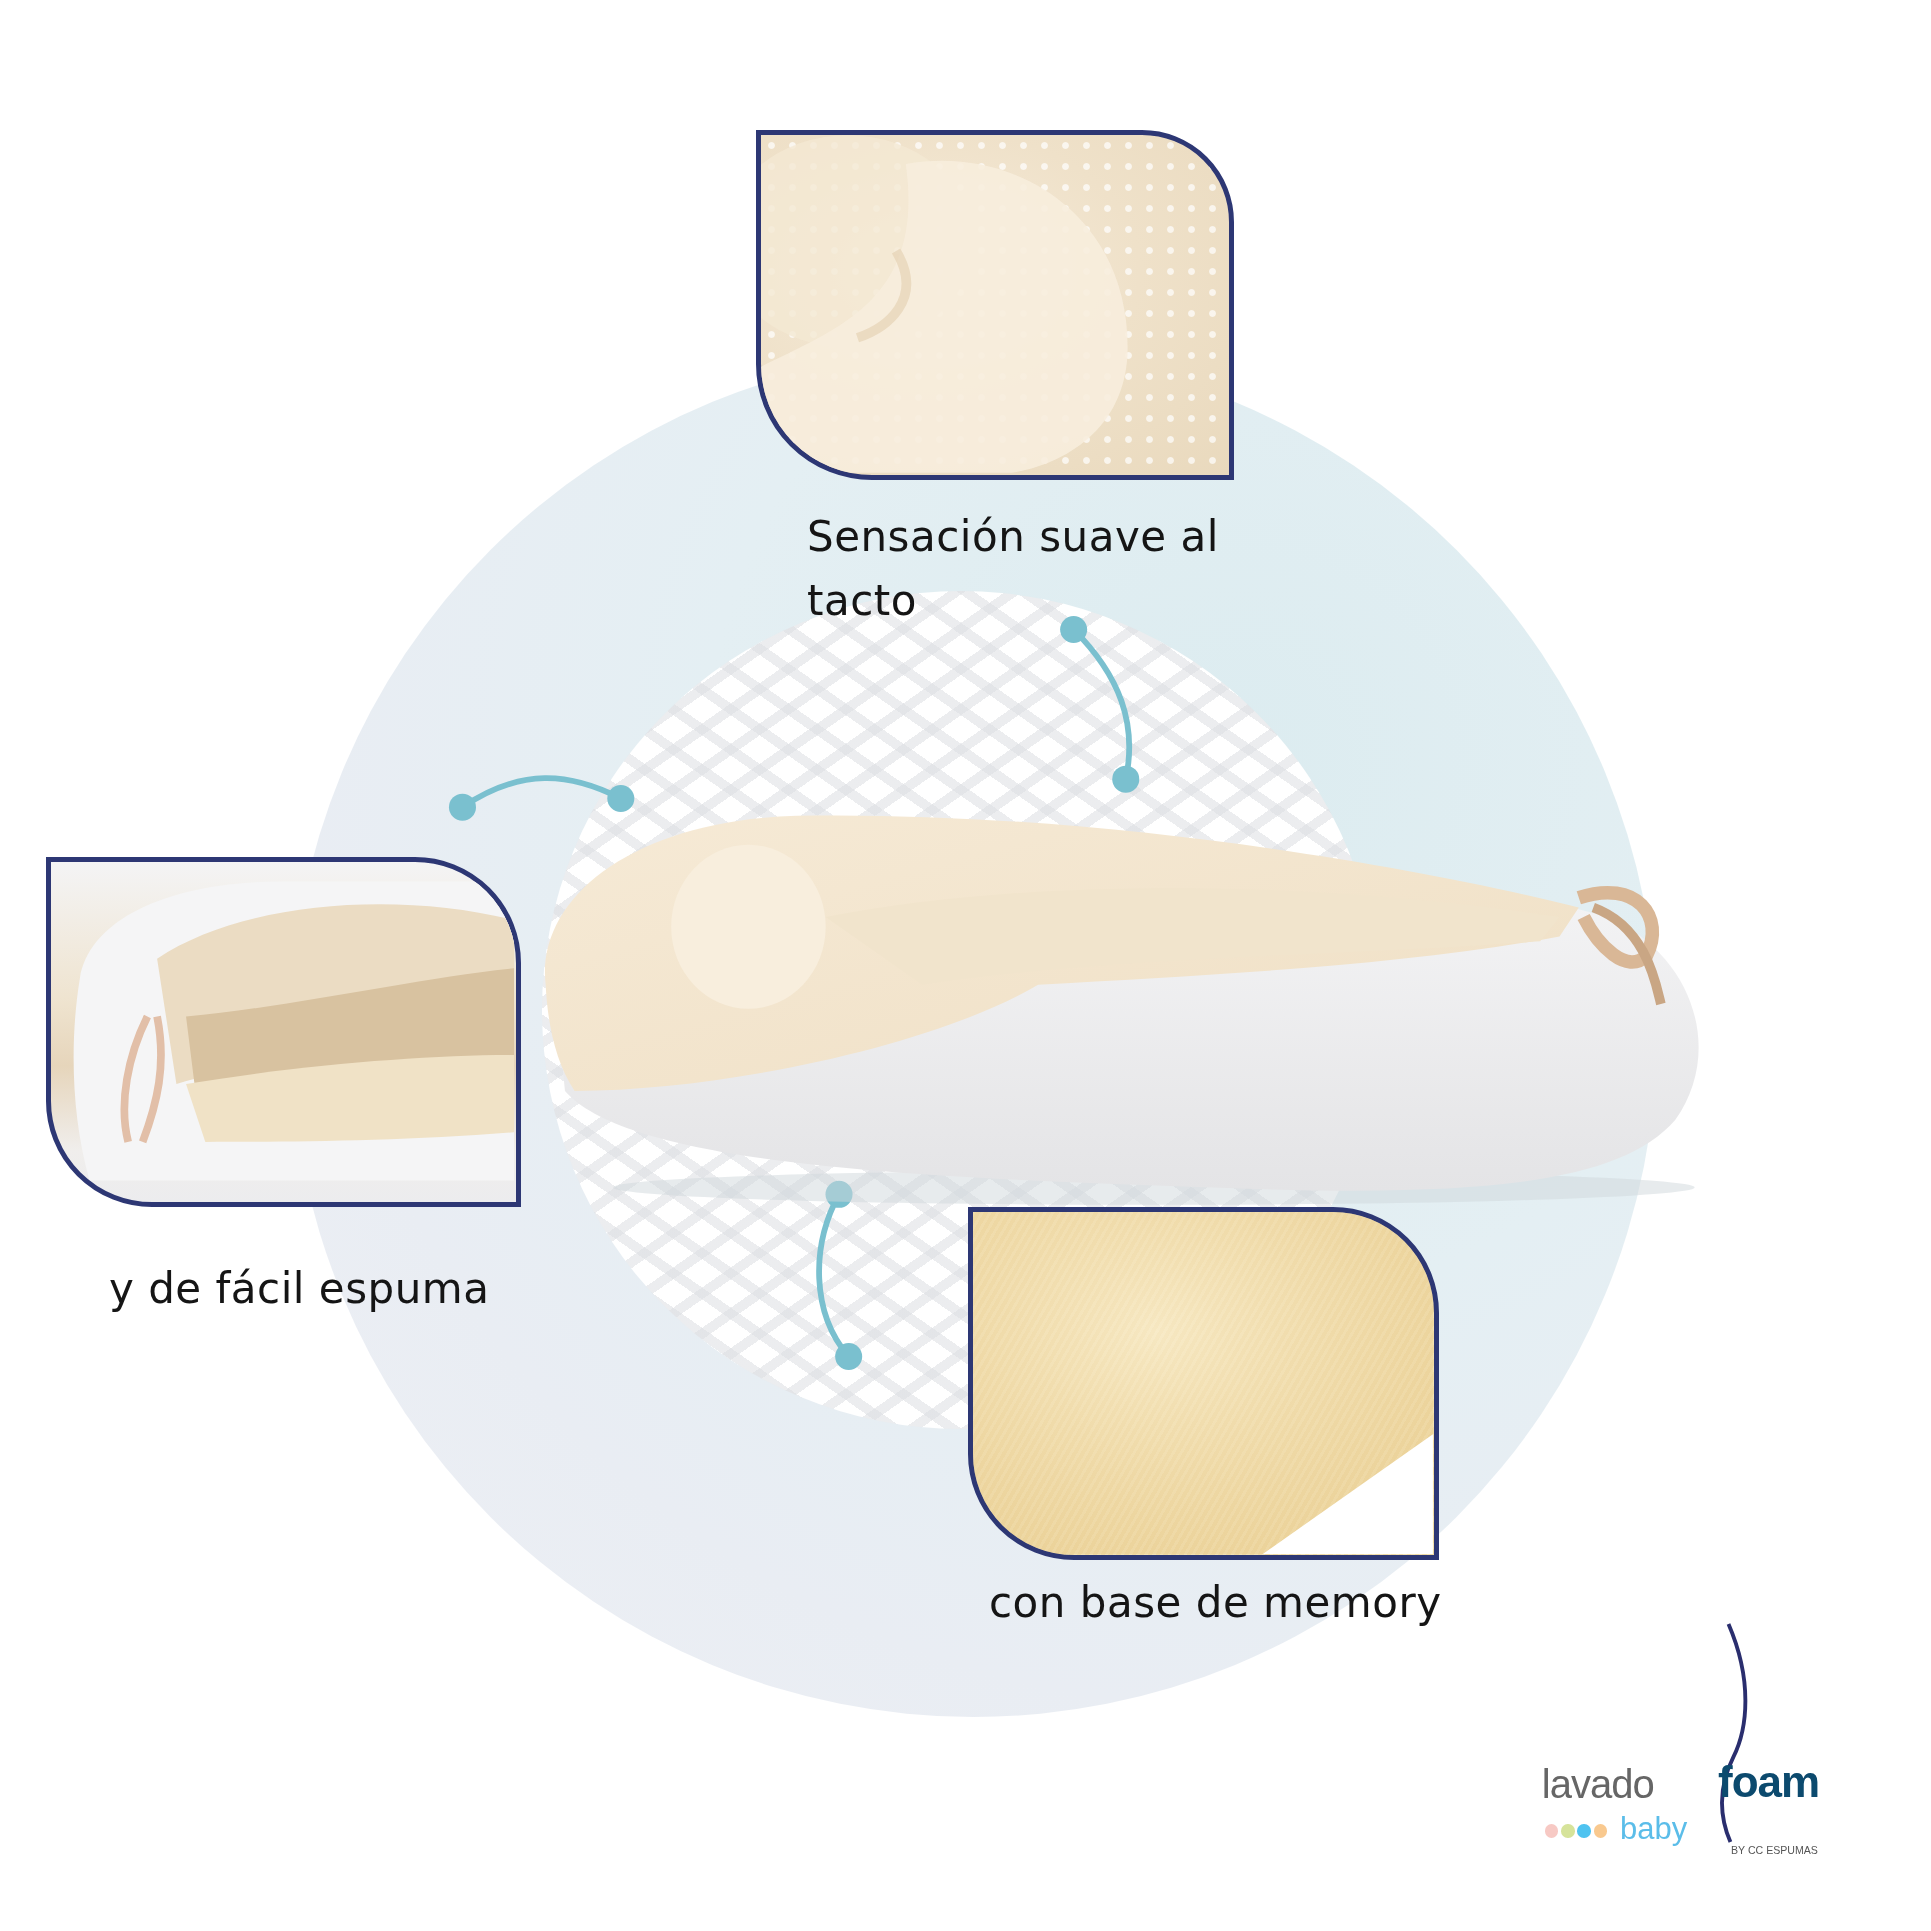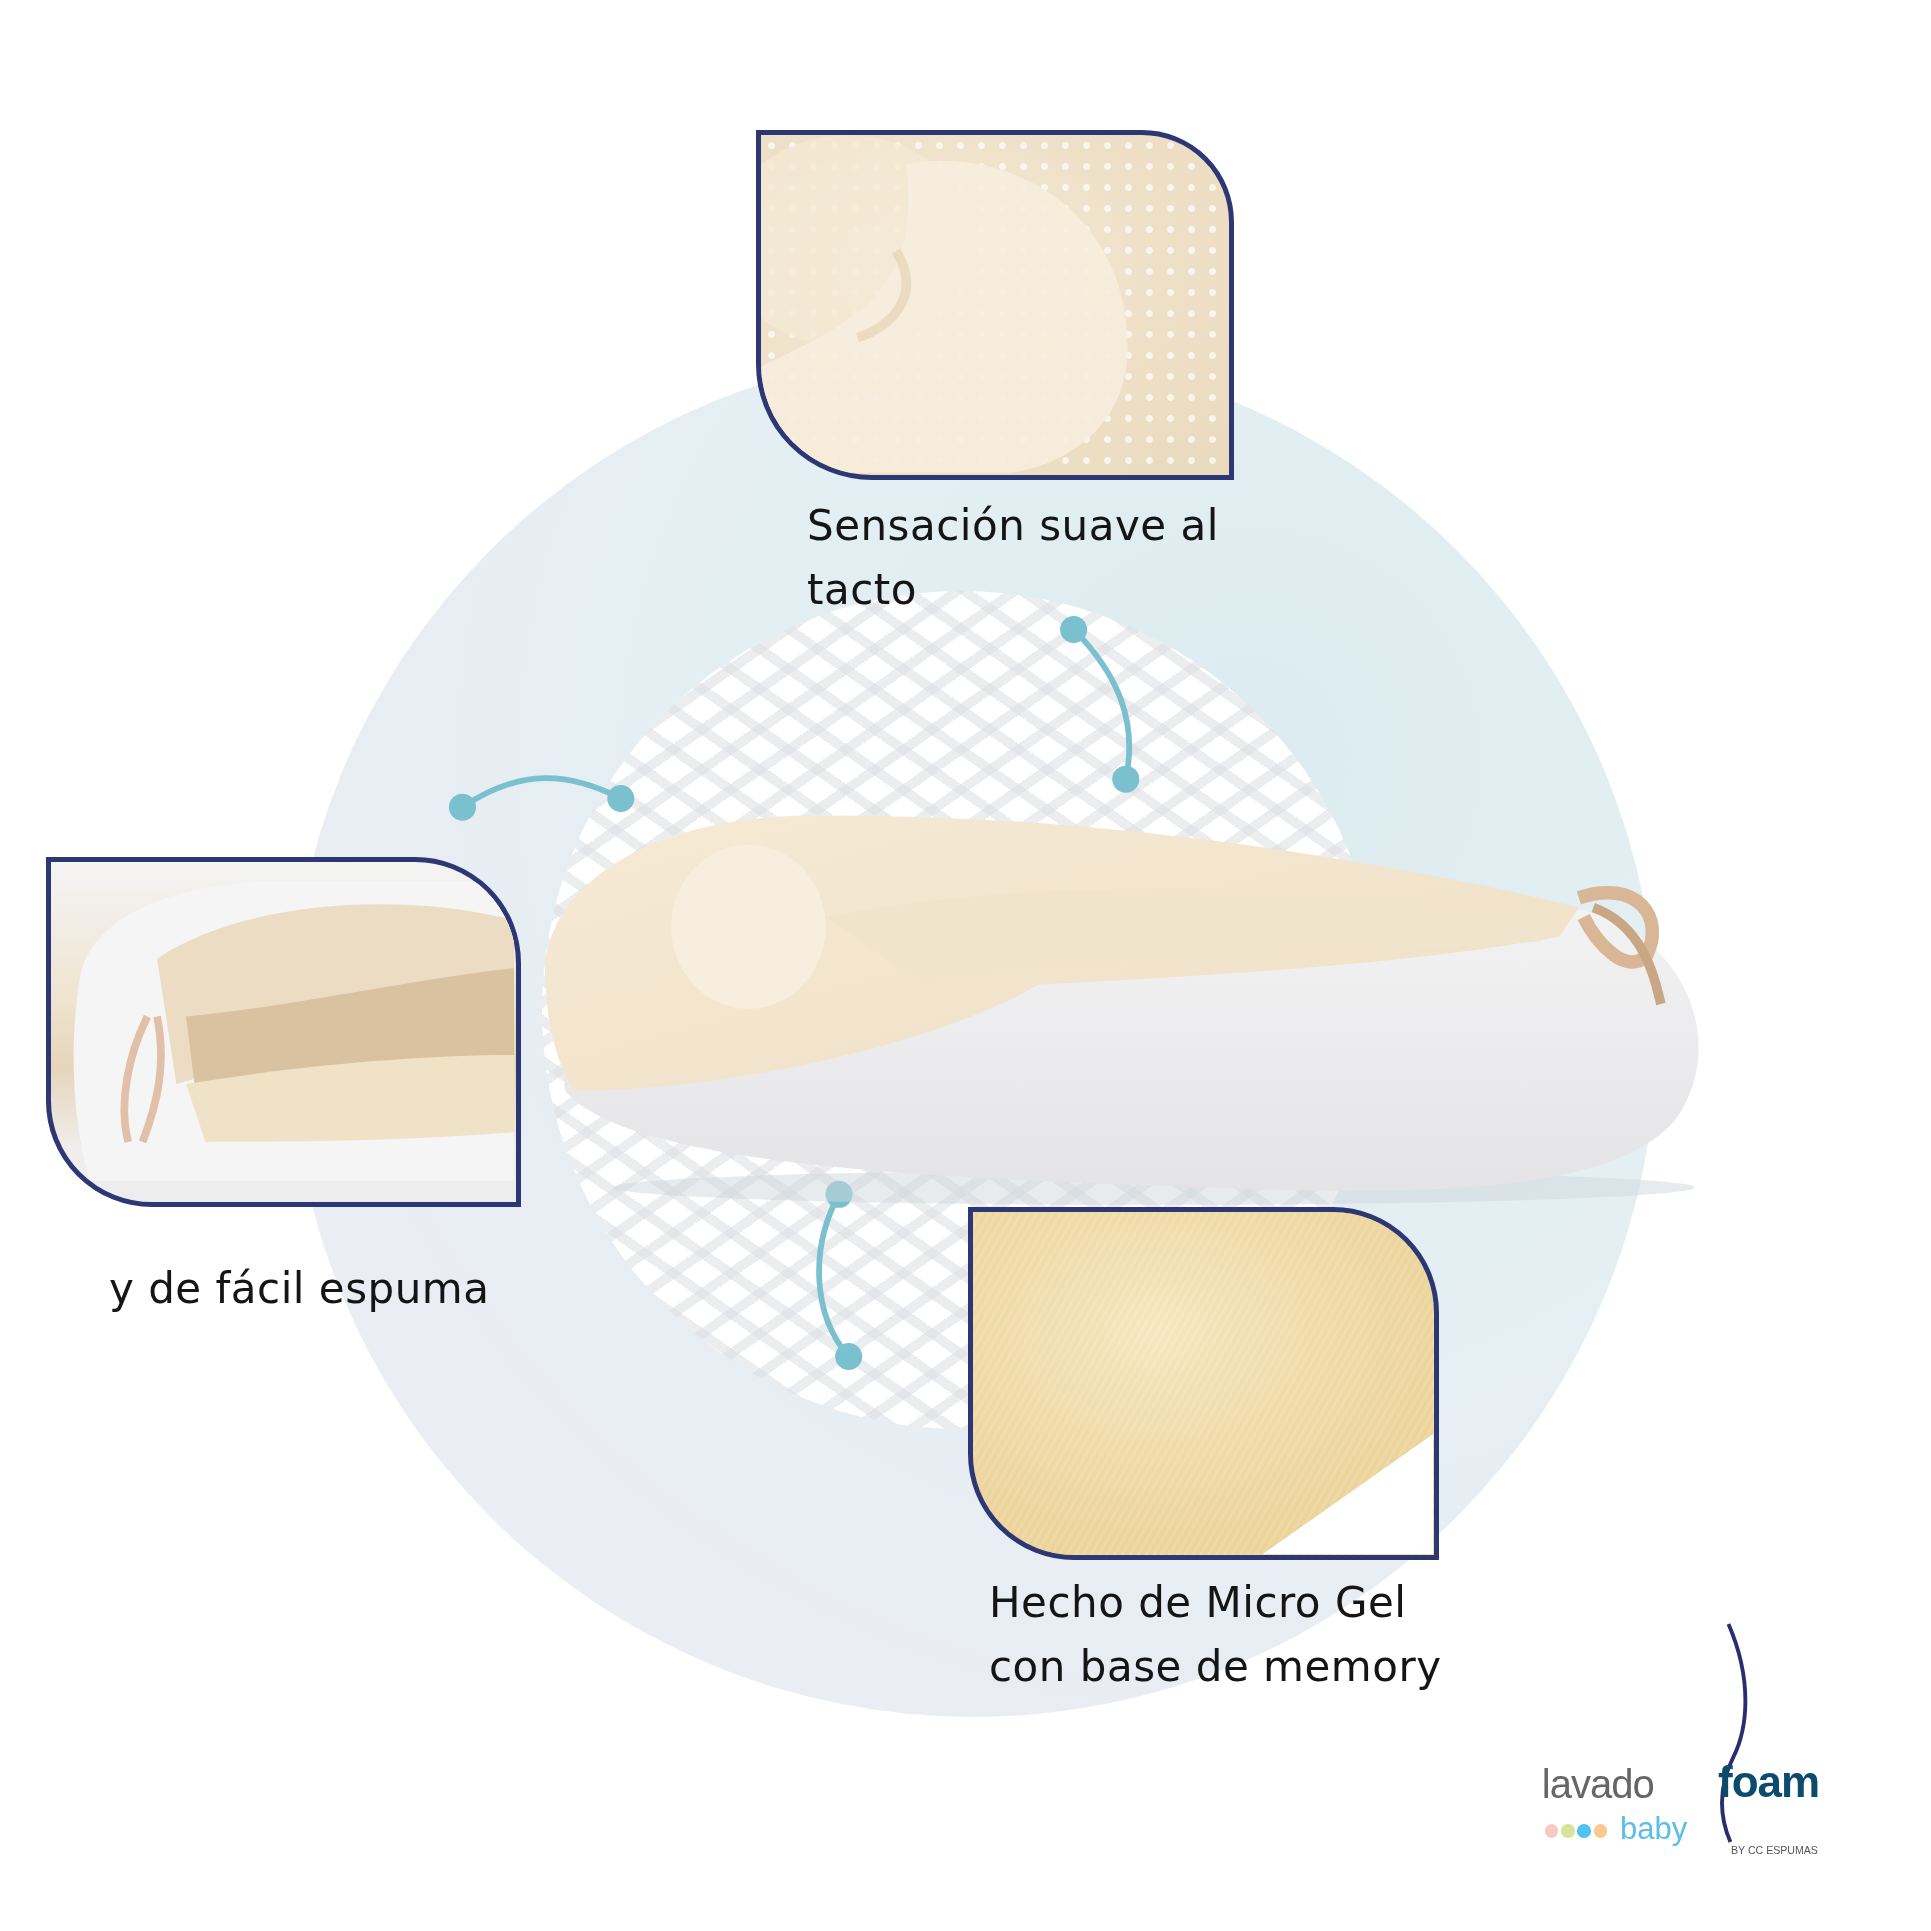--- a/index.html
+++ b/index.html
@@ -40,21 +40,21 @@
 <div class="abs inner-circle"></div>
 
 <div class="frame frame-top">
   <div class="texture-dots"></div>
   <svg class="abs" style="left:0;top:0" width="466" height="338" viewBox="0 0 483 350">
     <ellipse cx="90" cy="110" rx="130" ry="110" fill="#f4e8d3" opacity="0.8"></ellipse>
     <path d="M150 30 C260 10 380 80 380 220 C380 300 320 340 260 350 L0 350 L0 240 C80 200 170 170 150 30 Z" fill="#f7eddd" opacity="0.9"></path>
     <path d="M140 120 C170 170 130 200 100 210" stroke="#e2cfaf" stroke-width="10" fill="none" opacity="0.6"></path>
   </svg>
 </div>
-<div class="caption" style="left:807px;top:494px;">
+<div class="caption" style="left:807px;top:505px;">
   <span>Sensación suave al</span>
   <span>tacto</span>
 </div>
 
 <div class="frame frame-left">
   <svg class="abs" style="left:0;top:0" width="463" height="338" viewBox="0 0 480 350">
     <path d="M30 120 C40 60 120 20 240 20 L480 20 L480 330 L40 330 C20 260 20 180 30 120 Z" fill="#f5f5f6"></path>
     <path d="M110 100 C200 40 360 30 480 60 L480 190 C380 180 230 200 130 230 Z" fill="#ebdcc3"></path>
     <path d="M140 160 C250 150 380 120 480 110 L480 200 C370 210 250 220 150 240 Z" fill="#d8c2a0"></path>
     <path d="M140 230 C260 210 390 200 480 200 L480 280 C360 290 230 290 160 290 Z" fill="#f0e2c6"></path>
@@ -71,21 +71,20 @@
       <radialGradient id="gelShade" cx="40%" cy="35%" r="70%">
         <stop offset="0" stop-color="#fbf1d6" stop-opacity="0.6"></stop>
         <stop offset="1" stop-color="#e6c98c" stop-opacity="0.4"></stop>
       </radialGradient>
     </defs>
     <rect width="476" height="354" fill="url(#gelShade)"></rect>
     <path d="M300 354 L476 230 L476 354 Z" fill="#ffffff"></path>
   </svg>
 </div>
 <div class="caption" style="left:989px;top:1571px;">
-  <span>Hecho de Micro Gel</span>
   <span>con base de memory</span>
 </div>
 
 <svg class="abs" style="left:0;top:0;pointer-events:none" width="1931" height="1931" viewBox="0 0 2000 2000">
   <g>
     <path d="M1112 652 C1160 700 1178 750 1166 807" stroke="#7ac0cf" stroke-width="6" fill="none"></path>
     <circle cx="1112" cy="652" r="14" fill="#7ac0cf"></circle>
     <circle cx="1166" cy="807" r="14" fill="#7ac0cf"></circle>
   </g>
   <g>

